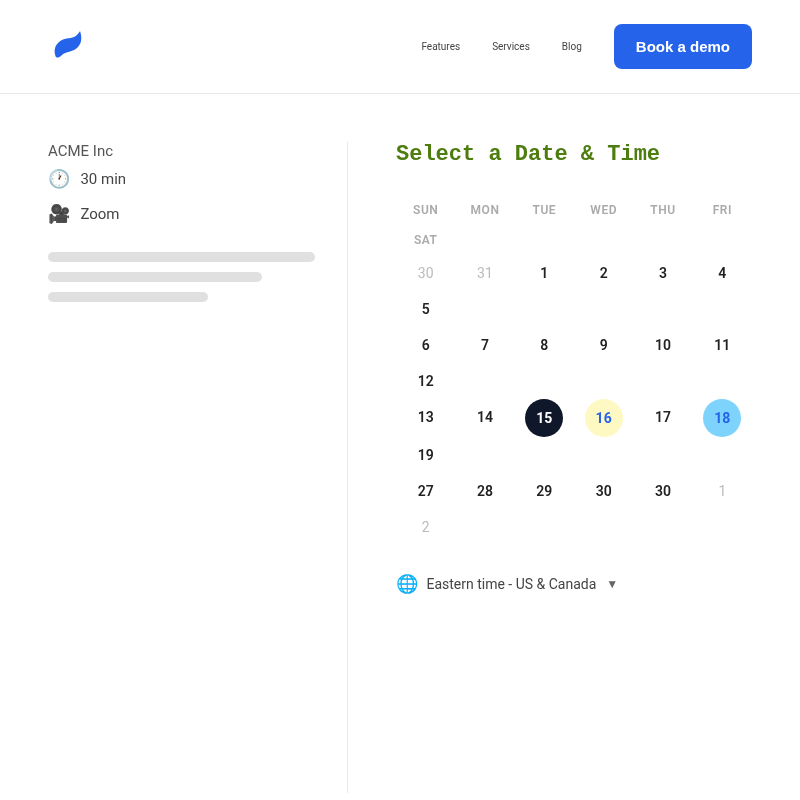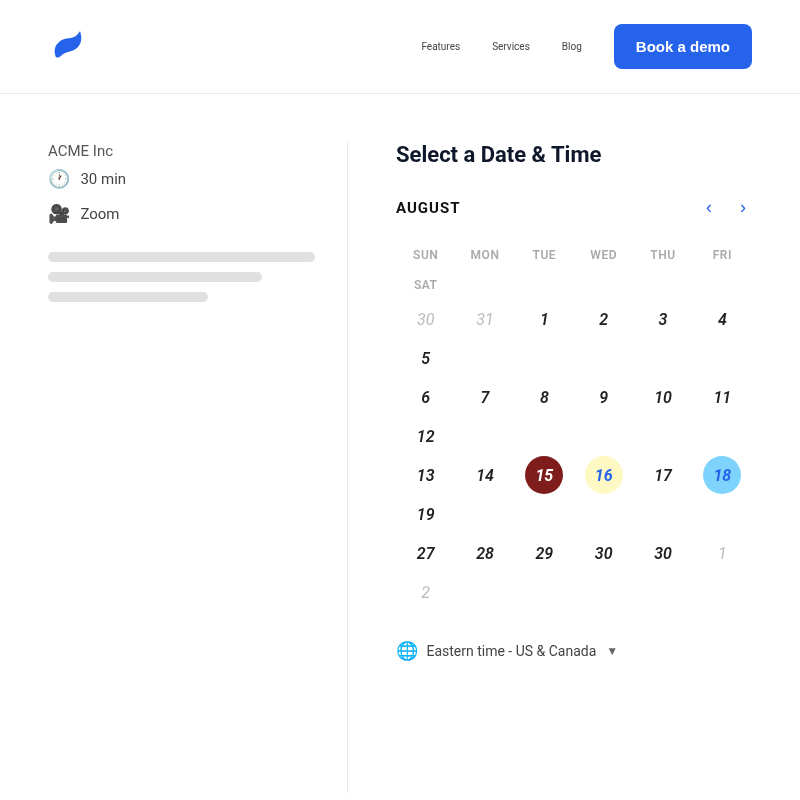--- a/index.html
+++ b/index.html
@@ -98,22 +98,23 @@
     .skeleton-line.w-80 { width: 80%; }
     .skeleton-line.w-60 { width: 60%; }
 
     
     .right-panel {
       flex: 1;
     }
     .section-title {
       font-size: 22px;
       font-weight: 700;
-      color: #0f172a;
+      color: #4d7c0f;
       margin-bottom: 28px;
+      font-family: Liberation Mono, monospace;
     }
 
     
     .calendar-header {
       display: flex;
       align-items: center;
       justify-content: space-between;
       margin-bottom: 20px;
     }
     .calendar-month {
@@ -145,34 +146,33 @@
     }
     .cal-header-cell {
       font-size: 12px;
       font-weight: 600;
       color: #aaa;
       padding: 8px 0;
       letter-spacing: 0.5px;
     }
     .cal-cell {
       padding: 10px 0;
-      font-size: 16px;
+      font-size: 14px;
       color: #bbb;
       cursor: default;
       border-radius: 50%;
       position: relative;
-      font-style: italic;
     }
     .cal-cell.active {
       color: #222;
       font-weight: 600;
       cursor: pointer;
     }
     .cal-cell.selected-blue {
-      background: #7f1d1d;
+      background: #0f172a;
       color: #fff;
       border-radius: 50%;
       width: 38px;
       height: 38px;
       display: flex;
       align-items: center;
       justify-content: center;
       margin: 0 auto;
       font-weight: 700;
     }
@@ -251,27 +251,20 @@
     <div class="skeleton-lines">
       <div class="skeleton-line w-full"></div>
       <div class="skeleton-line w-80"></div>
       <div class="skeleton-line w-60"></div>
     </div>
   </div>
 
   <div class="right-panel">
     <div class="section-title">Select a Date &amp; Time</div>
 
-    <div class="calendar-header">
-      <div class="calendar-month">AUGUST</div>
-      <div class="cal-nav-btns">
-        <button class="cal-nav-btn">‹</button>
-        <button class="cal-nav-btn">›</button>
-      </div>
-    </div>
 
     <div class="calendar-grid">
 
       <div class="cal-row">
         <div class="cal-header-cell">SUN</div>
         <div class="cal-header-cell">MON</div>
         <div class="cal-header-cell">TUE</div>
         <div class="cal-header-cell">WED</div>
         <div class="cal-header-cell">THU</div>
         <div class="cal-header-cell">FRI</div>

